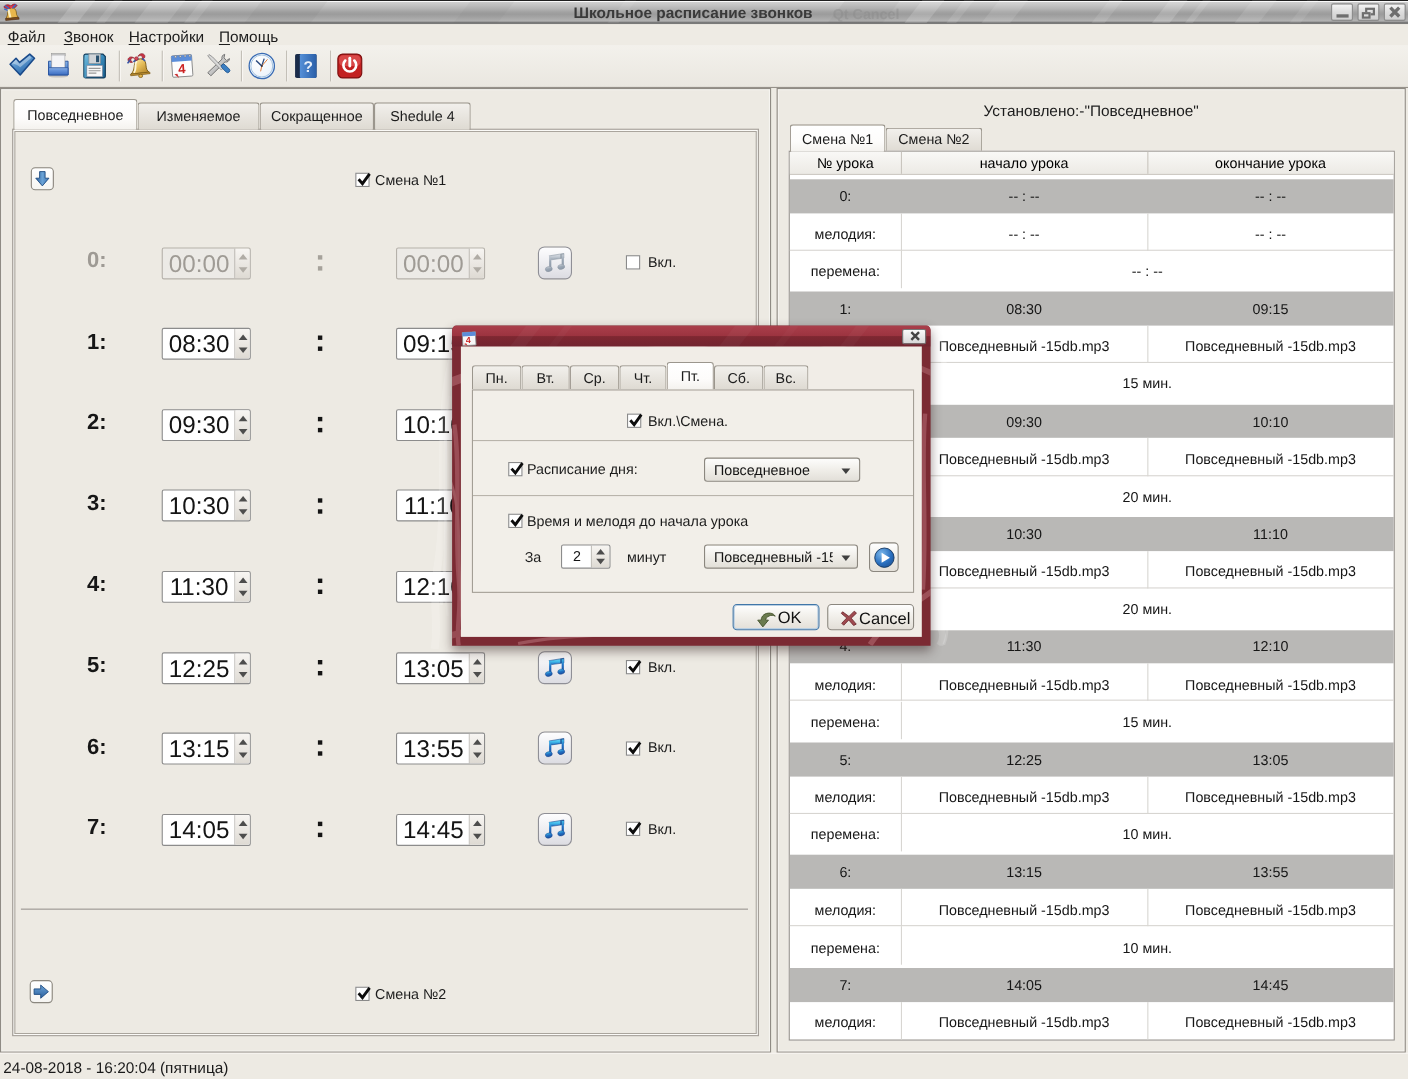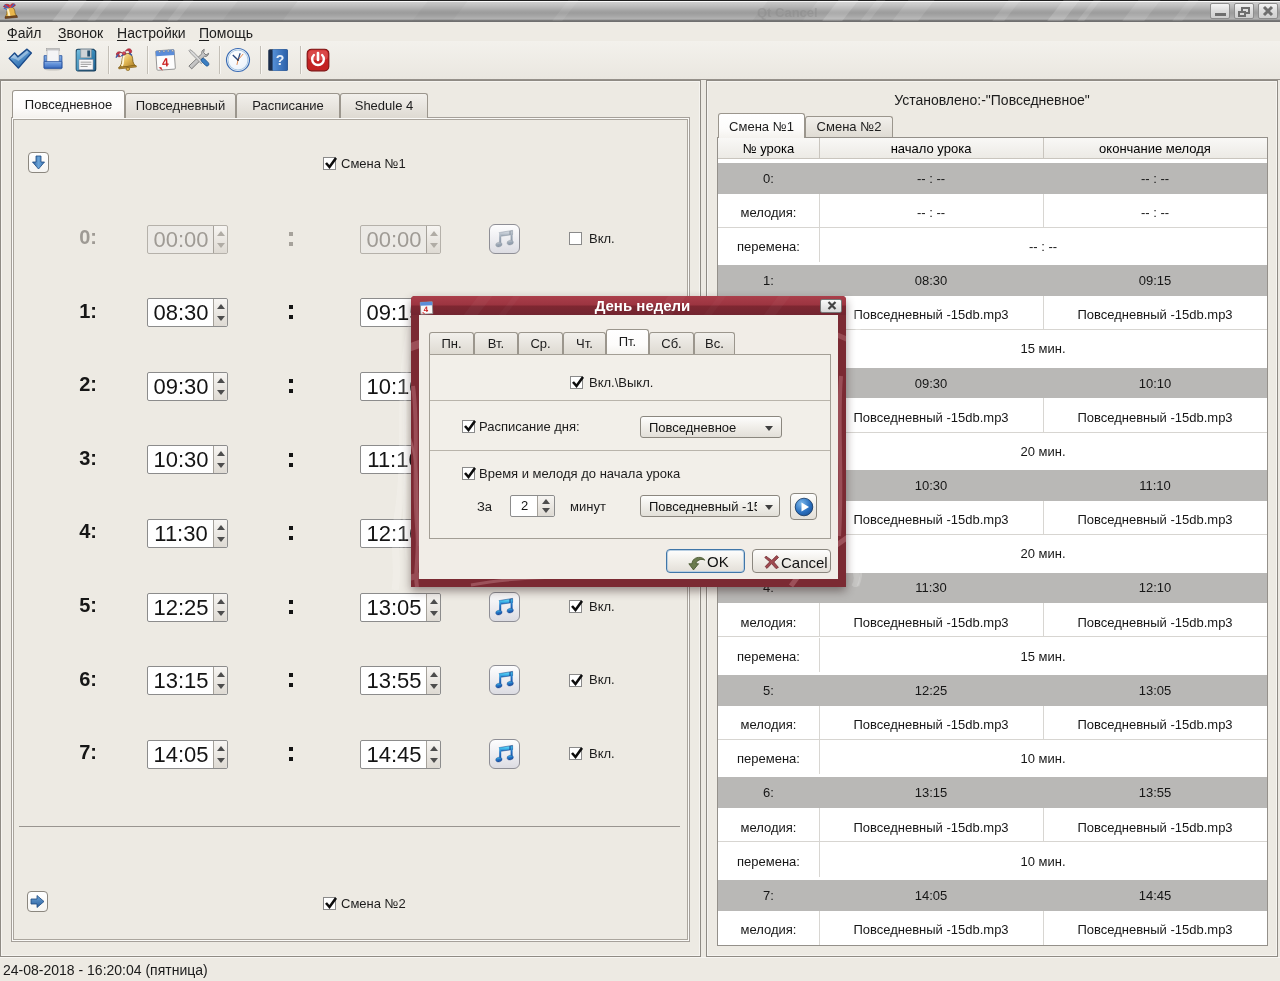--- a/index.html
+++ b/index.html
@@ -76,20 +76,21 @@
 <div class="streak" style="left:900px;top:-4px;width:26px;height:30px;opacity:0.3"></div>
 <div class="streak" style="left:1000px;top:-4px;width:12px;height:30px;opacity:0.3"></div>
 <div class="streak" style="left:1055px;top:-4px;width:16px;height:30px;opacity:0.45"></div>
 <div class="streak" style="left:1085px;top:-4px;width:7px;height:30px;opacity:0.35"></div>
 <div class="streak" style="left:1130px;top:-4px;width:22px;height:30px;opacity:0.3"></div>
 <div class="streak" style="left:1180px;top:-4px;width:10px;height:30px;opacity:0.25"></div>
 <div class="streak" style="left:230px;top:-4px;width:60px;height:30px;opacity:0.06;background:#5a5a5a;"></div>
 <div class="streak" style="left:420px;top:-4px;width:40px;height:30px;opacity:0.05;background:#5a5a5a;"></div>
 <div class="streak" style="left:760px;top:-4px;width:50px;height:30px;opacity:0.06;background:#5a5a5a;"></div>
 <div style="position:absolute;left:757px;top:5px;font-size:13px;font-weight:bold;color:#8a8a8a;opacity:0.45;">Qt Cancel</div>
+<div id="title-text">Школьное расписание звонков</div>
 <svg class="abs" style="left:2px;top:2px" width="16" height="18" viewBox="0 0 16 18">
 <path d="M8.5 5 C5.5 5.5 4.8 8.5 4.8 11.5 L3.5 15 L14.5 14 L13 11 C13 8 12 5 8.5 5 Z" fill="#e8b64c" stroke="#7a5a18" stroke-width="0.7"></path>
 <path d="M5.6 6.5 L7.5 14.2" stroke="#fdf0c0" stroke-width="2"></path>
 <path d="M3 14.8 L15 13.6 L15.5 15.4 L3.2 16.6 Z" fill="#7a4a20" stroke="#4a2a10" stroke-width="0.5"></path>
 <path d="M1.5 4.5 C3 1.5 6 2 8 3.5 C9.5 1.5 12 1 13.5 3 C12 5.5 10 5 8.3 4.8 C6.5 5.5 3.5 6.5 1.5 4.5 Z" fill="#d03040" stroke="#8a1828" stroke-width="0.6"></path>
 <path d="M2.5 3 L6.5 6 M12.5 2 L9 5.5 M1.8 6 L5 7.5" stroke="#3a6ac8" stroke-width="1.3"></path>
 <circle cx="8.2" cy="4.4" r="1.2" fill="#e04050"></circle>
 </svg>
 <div class="winbtn" style="left:1210px;">
       <div style="position:absolute;left:4px;top:9px;width:11px;height:3px;background:#6e6e6e;"></div>
@@ -235,22 +236,22 @@
       </defs>
 <rect x="2" y="2" width="20" height="20" rx="4" fill="#c32222" stroke="#7e1010" stroke-width="1"></rect>
 <rect x="3" y="3" width="18" height="9" rx="3.5" fill="#e05555" opacity="0.75"></rect>
 <path d="M12 5.5 L12 12" stroke="#fff" stroke-width="2.4" stroke-linecap="round"></path>
 <path d="M8.2 7.4 A5.4 5.4 0 1 0 15.8 7.4" stroke="#fff" stroke-width="2.2" fill="none" stroke-linecap="round"></path>
     </svg>
 </div>
 <div class="frame" style="left:0px;top:80px;width:701px;height:877px;"></div>
 <div class="pane" style="left:11px;top:117px;width:679px;height:825px;"></div>
 <div class="tab active" style="left:12px;top:90px;width:113px;height:28px;line-height:27px;">Повседневное</div>
-<div class="tab" style="left:125px;top:93px;width:111px;height:25px;line-height:24px;">Повседневный</div>
-<div class="tab" style="left:236px;top:93px;width:104px;height:25px;line-height:24px;">Расписание</div>
+<div class="tab" style="left:125px;top:93px;width:111px;height:25px;line-height:24px;">Изменяемое</div>
+<div class="tab" style="left:236px;top:93px;width:104px;height:25px;line-height:24px;">Сокращенное</div>
 <div class="tab" style="left:340px;top:93px;width:88px;height:25px;line-height:24px;">Shedule 4</div>
 <div class="pushbtn" style="left:28px;top:152px;width:21px;height:21px;background:linear-gradient(#ffffff,#f6f5f2);"></div>
 <svg class="abs" style="left:30px;top:154px" width="17" height="17" viewBox="0 0 17 17">
 <defs>
       <linearGradient id="garr" x1="0" y1="0" x2="1" y2="0">
         <stop offset="0" stop-color="#2a5f9e"></stop>
         <stop offset="0.5" stop-color="#6ba3d6"></stop>
         <stop offset="1" stop-color="#3a74b4"></stop>
       </linearGradient>
     </defs>
@@ -636,21 +637,21 @@
   </div>
 <div class="cblabel" style="left:341px;top:896px;">Смена №2</div>
 <div class="frame" style="left:706px;top:80px;width:572px;height:877px;"></div>
 <div class="abs" style="left:706px;top:92px;width:572px;text-align:center;font-size:14px;color:#1c1c1c;">Установлено:-"Повседневное"</div>
 <div class="tab active" style="left:718px;top:112.5px;width:87px;height:25.5px;line-height:25px;z-index:2;">Смена №1</div>
 <div class="tab" style="left:805px;top:116px;width:88px;height:22px;line-height:20px;">Смена №2</div>
 <div class="abs" style="left:717px;top:137px;width:551px;height:809px;border:1px solid #94908a;background:#fff;"></div>
 <div class="abs" style="left:718px;top:138px;width:549px;height:21px;background:linear-gradient(#f9f8f6,#eceae5);border-bottom:1px solid #c9c5be;">
 <div class="cell" style="left:0;width:101px;font-size:13px;">№ урока</div>
 <div class="cell" style="left:101px;width:224px;font-size:13px;">начало урока</div>
-<div class="cell" style="left:325px;width:224px;font-size:13px;">окончание мелодя</div>
+<div class="cell" style="left:325px;width:224px;font-size:13px;">окончание урока</div>
 <div class="vline" style="left:101px;background:#c9c5be;"></div>
 <div class="vline" style="left:325px;background:#c9c5be;"></div>
 </div>
 <div class="tblrow" style="left:718px;top:159.40px;height:34.15px;position:absolute;">
 <div style="position:absolute;left:0;top:3.4px;width:549px;height:30.75px;background:#b9b8b6;"></div>
 <div class="cell" style="left:0;width:101px;top:3.4px;height:30.75px;">0:</div>
 <div class="cell" style="left:101px;width:224px;top:3.4px;height:30.75px;">-- : --</div>
 <div class="cell" style="left:325px;width:224px;top:3.4px;height:30.75px;">-- : --</div>
 </div>
 <div class="tblrow" style="left:718px;top:193.55px;height:34.15px;position:absolute;">
@@ -815,21 +816,20 @@
 <path d="M60 289 C 150 272 260 288 360 278" stroke="#e8b0b6" stroke-width="3" fill="none"></path>
 <path d="M380 290 C 400 260 430 250 450 230" stroke="#e8a8b0" stroke-width="5" fill="none"></path>
 <path d="M430 80 C 426 130 432 180 428 240" stroke="#e0a0a8" stroke-width="4" fill="none"></path>
 </svg>
 <div id="dlg-title"></div>
 <div class="streak" style="left:60px;top:0;width:14px;height:19px;opacity:0.1;z-index:51;"></div>
 <div class="streak" style="left:95px;top:0;width:7px;height:19px;opacity:0.08;z-index:51;"></div>
 <div class="streak" style="left:250px;top:0;width:18px;height:19px;opacity:0.1;z-index:51;"></div>
 <div class="streak" style="left:300px;top:0;width:8px;height:19px;opacity:0.07;z-index:51;"></div>
 <div class="streak" style="left:360px;top:0;width:12px;height:19px;opacity:0.09;z-index:51;"></div>
-<div class="abs" style="left:14px;top:0;width:435px;height:19px;text-align:center;font-size:15px;font-weight:bold;color:#ffffff;line-height:19px;">День недели</div>
 <svg class="abs" style="left:8px;top:3.5px;transform:rotate(-3deg)" width="15" height="16" viewBox="0 0 15 15">
 <rect x="1.5" y="1.5" width="12" height="12" fill="#f8f8f8" stroke="#888" stroke-width="0.8"></rect>
 <rect x="1.5" y="1.5" width="12" height="3.5" fill="#5b8dd9"></rect>
 <text x="4.5" y="11.5" font-size="8" font-weight="bold" fill="#cc2222" font-family="Liberation Sans">4</text>
 <path d="M2.5 12 L6 14 L4.5 11.5 Z" fill="#cc3333"></path>
     </svg>
 <div class="abs" style="left:409px;top:2.5px;width:22px;height:14px;border:1px solid #777;border-radius:2px;background:linear-gradient(#fafafa,#d8d8d8);">
 <svg width="22" height="12" style="position:absolute;left:0;top:0">
         <path d="M7.5 2 L14.5 9 M14.5 2 L7.5 9" stroke="#444" stroke-width="2.2"></path>
       </svg>
@@ -841,21 +841,21 @@
 <div class="tab" style="left:152px;top:36px;width:43px;height:22px;line-height:21px;">Чт.</div>
 <div class="tab active" style="left:195px;top:33px;width:43px;height:25px;line-height:24px;">Пт.</div>
 <div class="tab" style="left:238px;top:36px;width:45px;height:22px;line-height:21px;">Сб.</div>
 <div class="tab" style="left:283px;top:36px;width:41px;height:22px;line-height:21px;">Вс.</div>
 <div class="abs" style="left:18px;top:58px;width:402px;height:185px;border:1px solid #a39e95;background:#f2efe9;"></div>
 <div class="cb" style="left:159px;top:80px;">
       <svg width="16" height="16" viewBox="0 0 16 16">
         <path d="M3 8 L6.5 12 L13 3" stroke="#0d0d0d" stroke-width="2.6" fill="none"></path>
       </svg>
     </div>
-<div class="cblabel" style="left:178px;top:79px;">Вкл.\Выкл.</div>
+<div class="cblabel" style="left:178px;top:79px;">Вкл.\Смена.</div>
 <div class="dlgsep" style="left:19px;top:104px;width:400px;"></div>
 <div class="cb" style="left:51px;top:124px;">
       <svg width="16" height="16" viewBox="0 0 16 16">
         <path d="M3 8 L6.5 12 L13 3" stroke="#0d0d0d" stroke-width="2.6" fill="none"></path>
       </svg>
     </div>
 <div class="cblabel" style="left:68px;top:123px;">Расписание дня:</div>
 <div class="combo" style="left:229px;top:120px;width:142px;">
 <div class="ctext">Повседневное</div>
       <div class="carr" style="left:124px;"></div>

